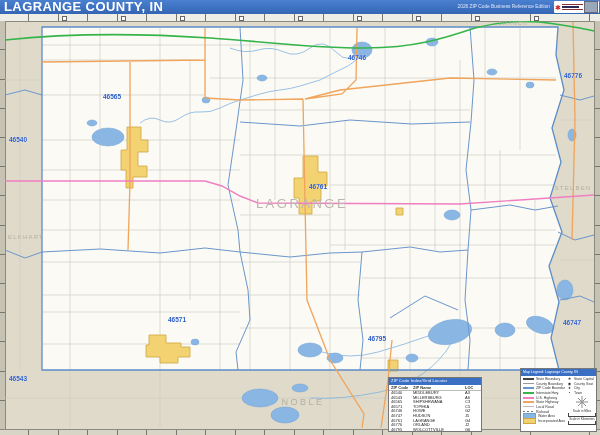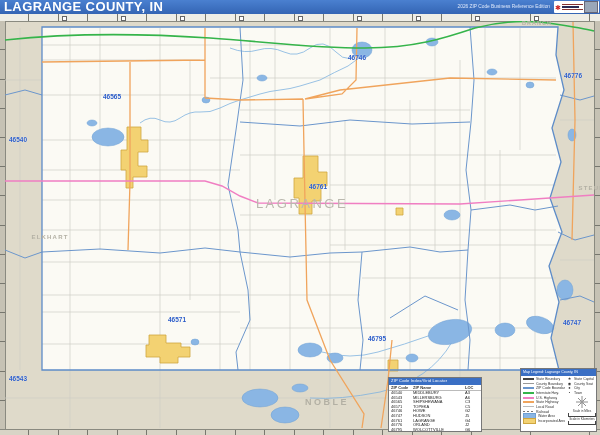--- a/index.html
+++ b/index.html
@@ -27,21 +27,21 @@
   .r-left{left:0;top:21px;width:5px;height:408px;background:#c6c2b4;border-right:1px solid #8a8a80;
      background-image:repeating-linear-gradient(0deg,transparent 0 28.2px,#77776e 28.2px 29.2px);}
   .r-right{left:594px;top:21px;width:6px;height:408px;background:#c6c2b4;border-left:1px solid #8a8a80;
      background-image:repeating-linear-gradient(0deg,transparent 0 28.2px,#77776e 28.2px 29.2px);}
   .sq{position:absolute;top:16px;width:3px;height:3px;background:#fff;border:.5px solid #666;}
   
   .map-svg{position:absolute;left:5px;top:21px;}
   
   .lbl{position:absolute;transform:translate(-50%,-50%);white-space:nowrap;}
   .zip{font-size:6.5px;font-weight:bold;color:#2b5cc8;text-shadow:0 0 1px rgba(255,255,255,.9);}
-  .cnty{font-size:6px;font-weight:700;color:#b3b0a4;letter-spacing:1.2px;margin-left:24px;}
+  .cnty{font-size:6px;font-weight:400;color:#b3b0a4;letter-spacing:1.2px;}
   .cnty-noble{font-size:9px;letter-spacing:2.5px;}
   .cnty-branch{font-size:5.5px;letter-spacing:1px;}
   .cityname{font-size:13px;color:#bab8ae;letter-spacing:2.5px;font-weight:500;}
   
   .idx{position:absolute;left:388px;top:377px;width:94px;height:55px;background:#fff;
        border:.5px solid #777;box-sizing:border-box;overflow:hidden;}
   .idx-hdr{height:6.5px;background:#3a6fc4;color:#fff;font-size:4px;line-height:6.5px;
        padding-left:2px;letter-spacing:.2px;}
   .idx-cols,.idx-row{display:flex;padding-left:2px;}
   .idx-cols{font-size:4px;font-weight:bold;color:#333;height:5.5px;line-height:5.5px;

